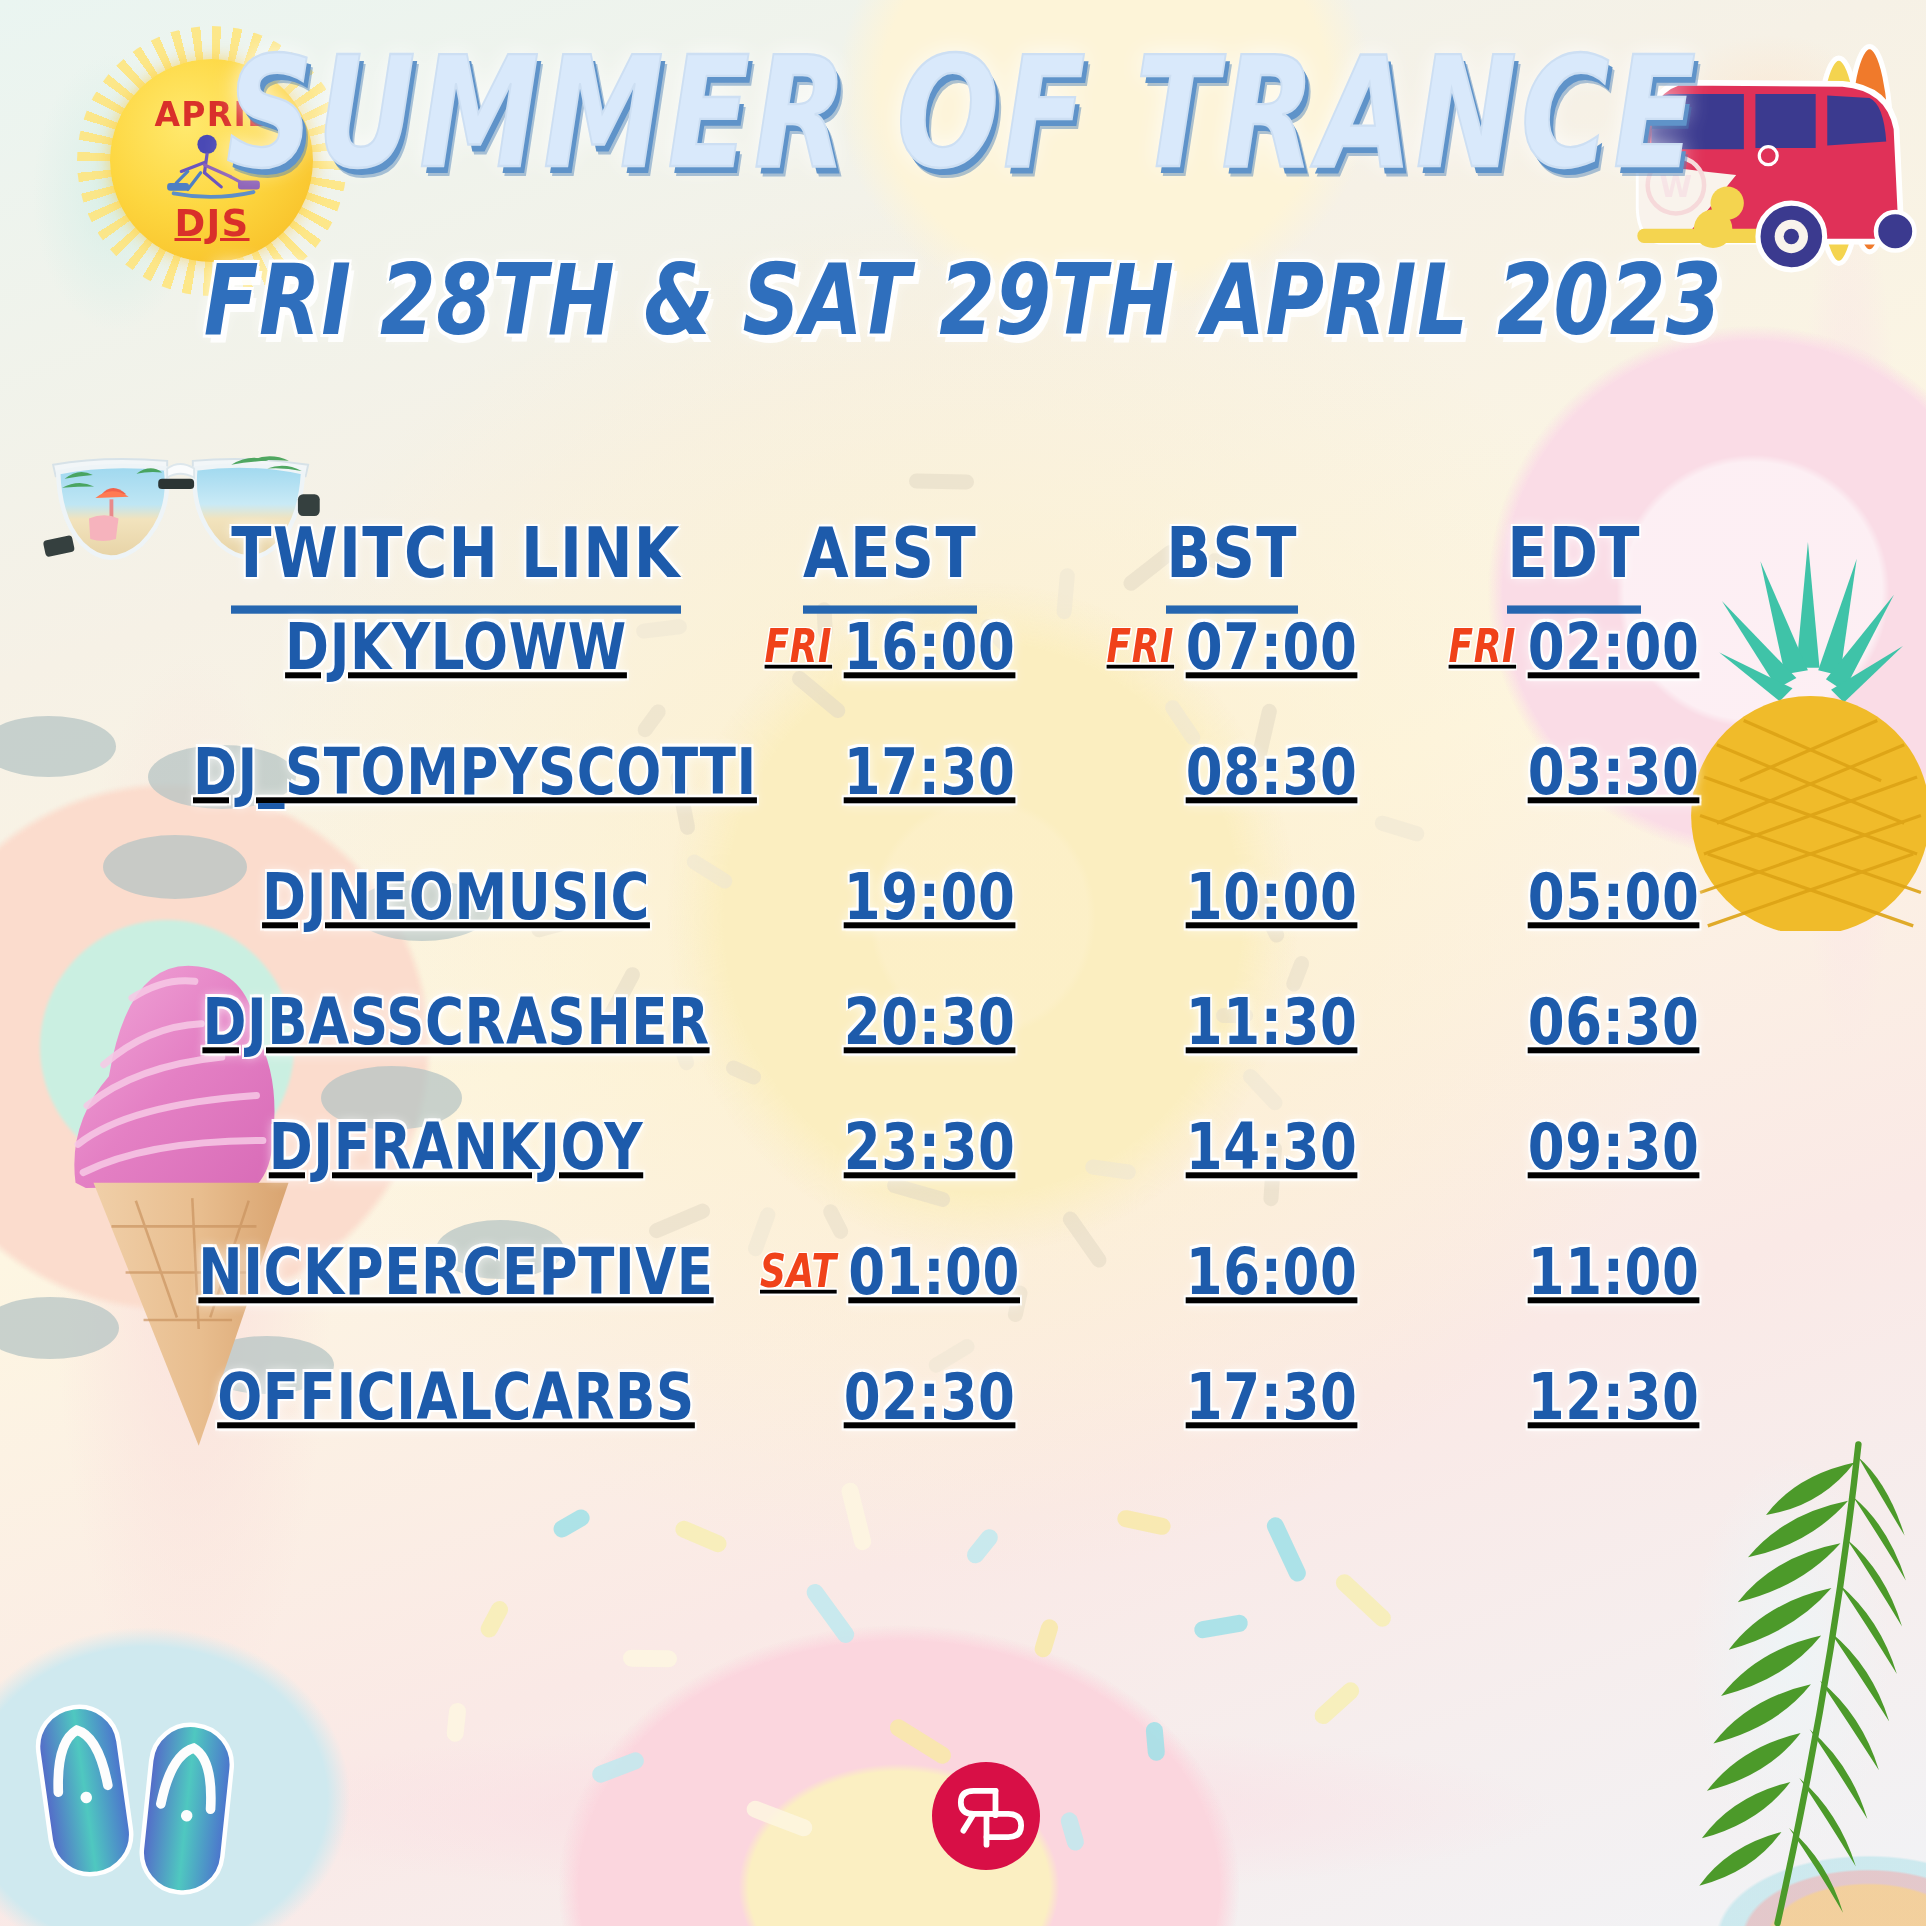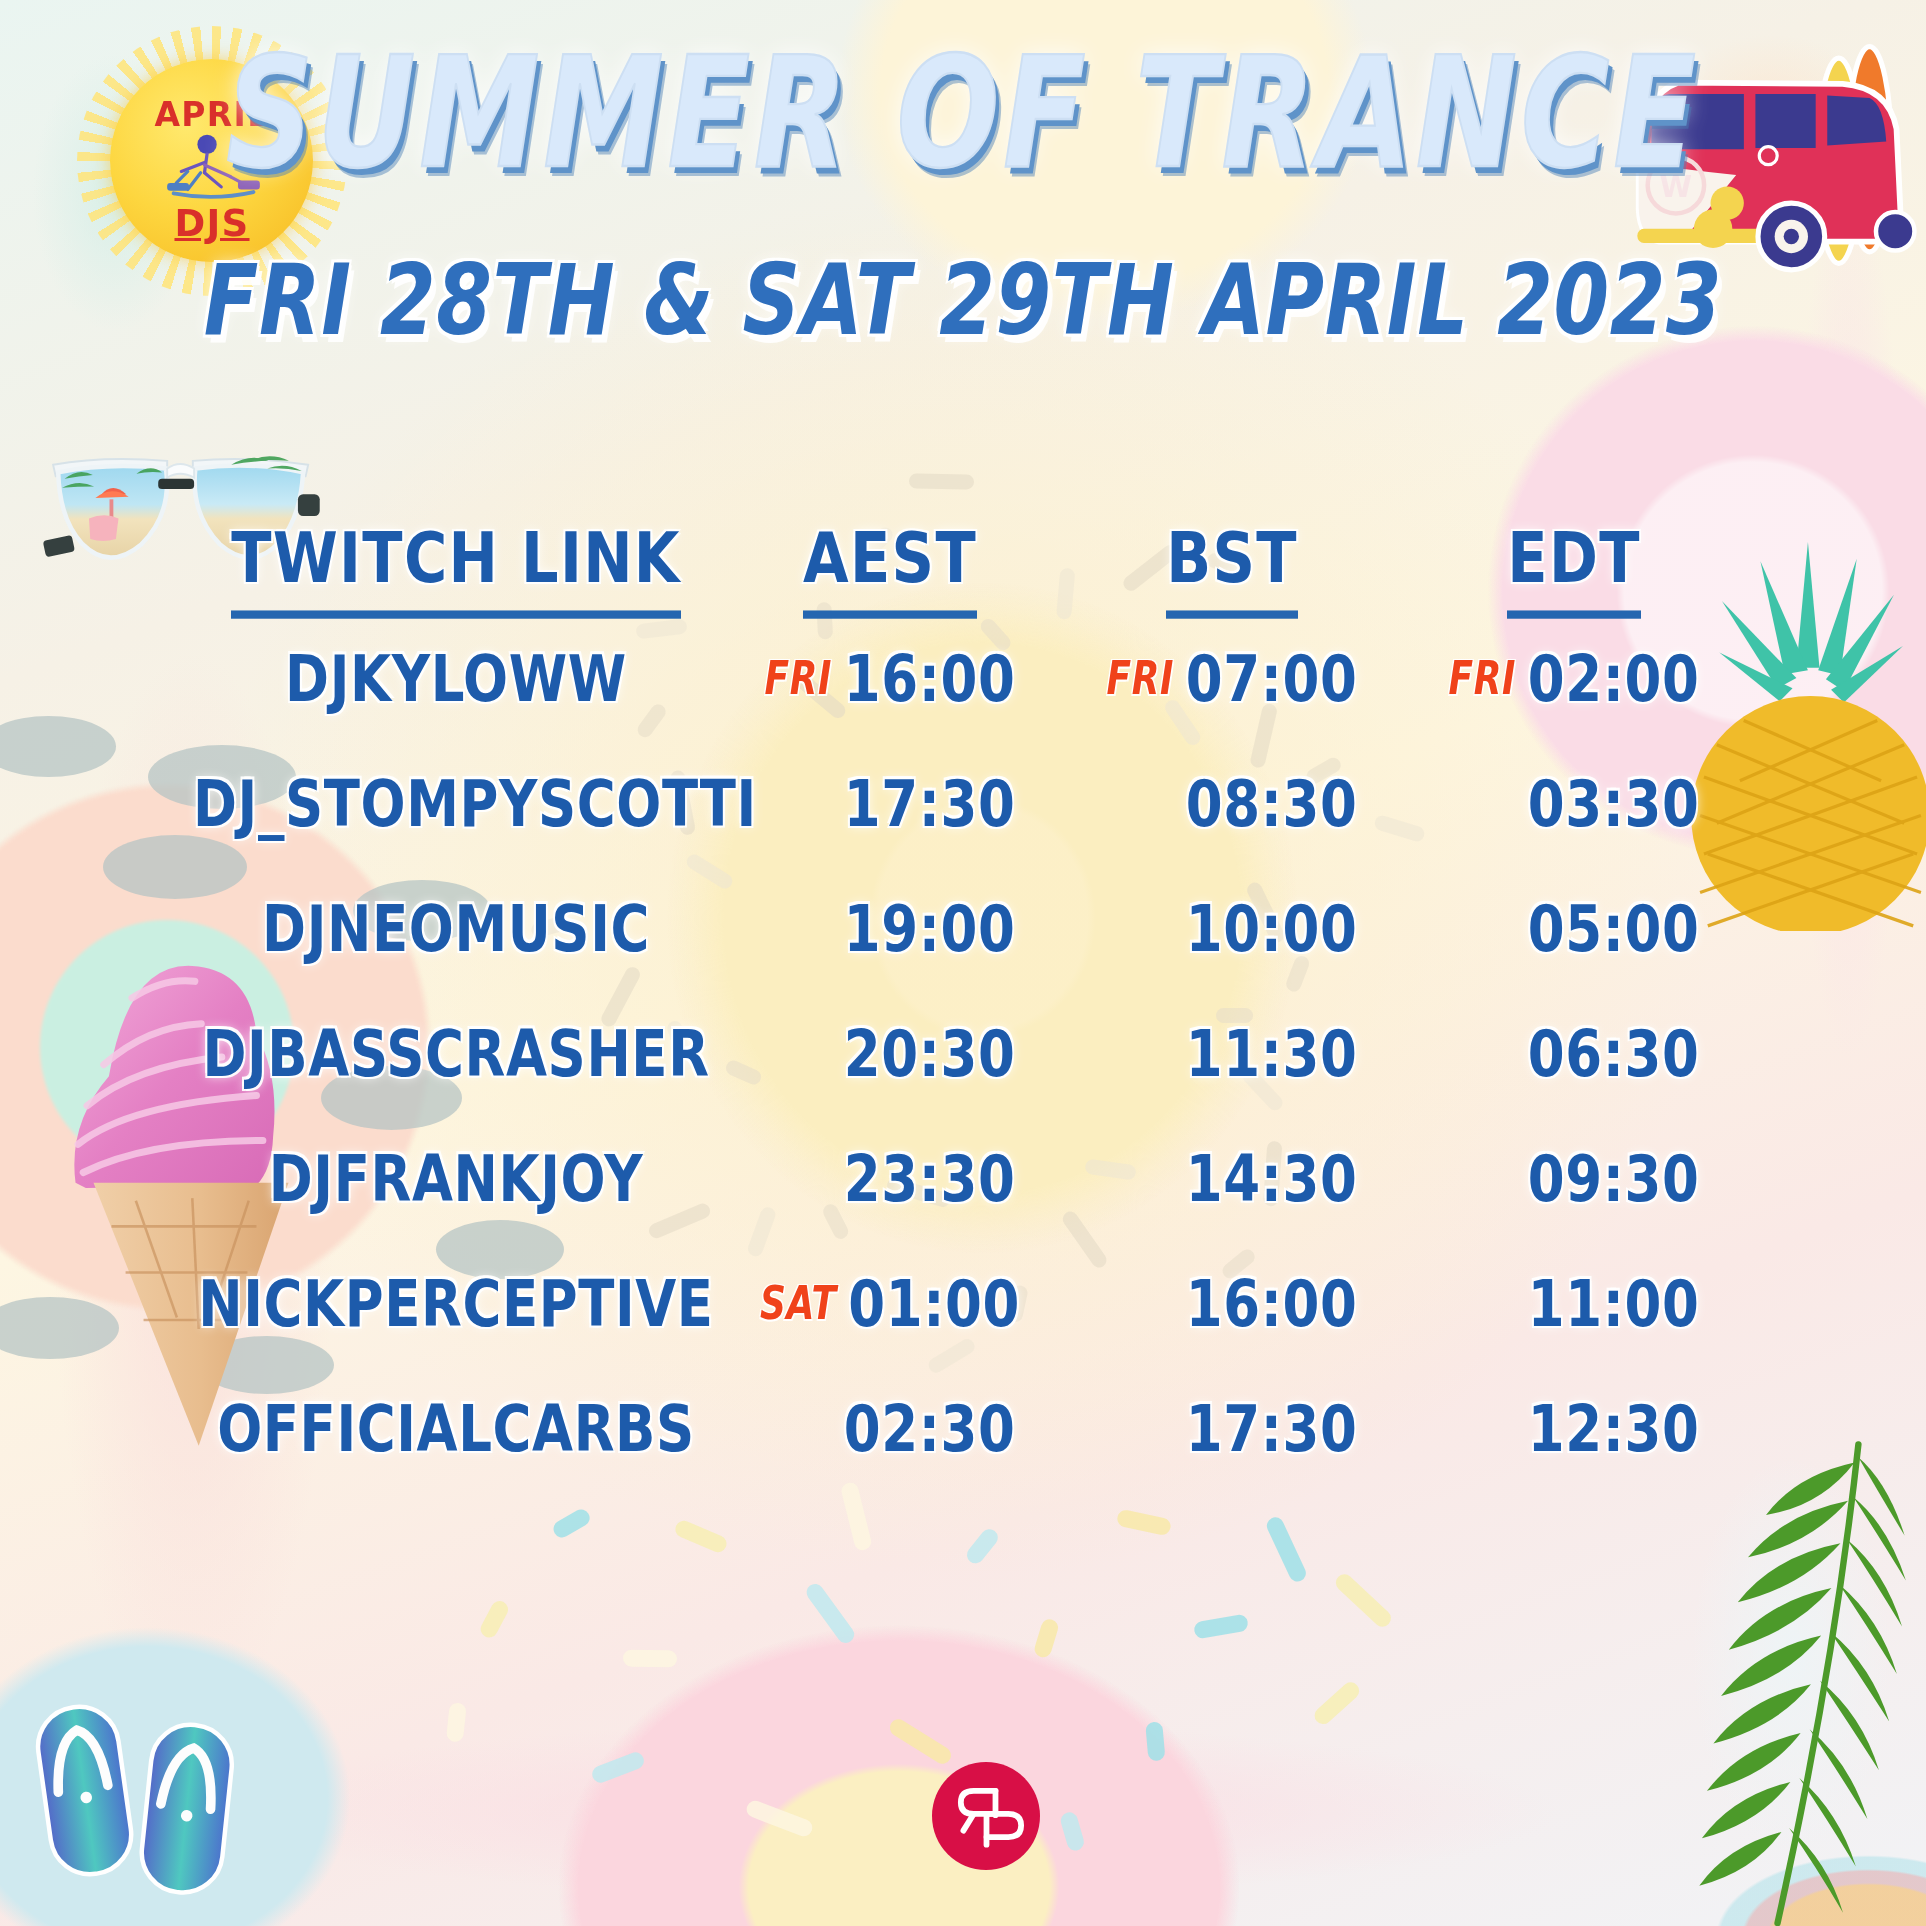--- a/index.html
+++ b/index.html
@@ -169,21 +169,21 @@
        0 0 15.4px rgba(255,255,255,.8);
     transform:scaleY(1.22);
     transform-origin:50% 0;
     white-space:nowrap;
   }
 
   
   #schedule{
     position:absolute; left:193px; top:520px; width:1554px;
   }
-  .row{ display:flex; align-items:center; }
+  .row{ display:flex; align-items:flex-start;text-decoration:underline; }
 
   .cell{
     font-family:"DejaVu Sans", sans-serif;
     font-weight:700;
     color:#1d5bab;
     text-shadow:
       -1.9px -1.9px 0 rgba(255,255,255,.92),
        1.9px -1.9px 0 rgba(255,255,255,.92),
       -1.9px  1.9px 0 rgba(255,255,255,.92),
        1.9px  1.9px 0 rgba(255,255,255,.92),

